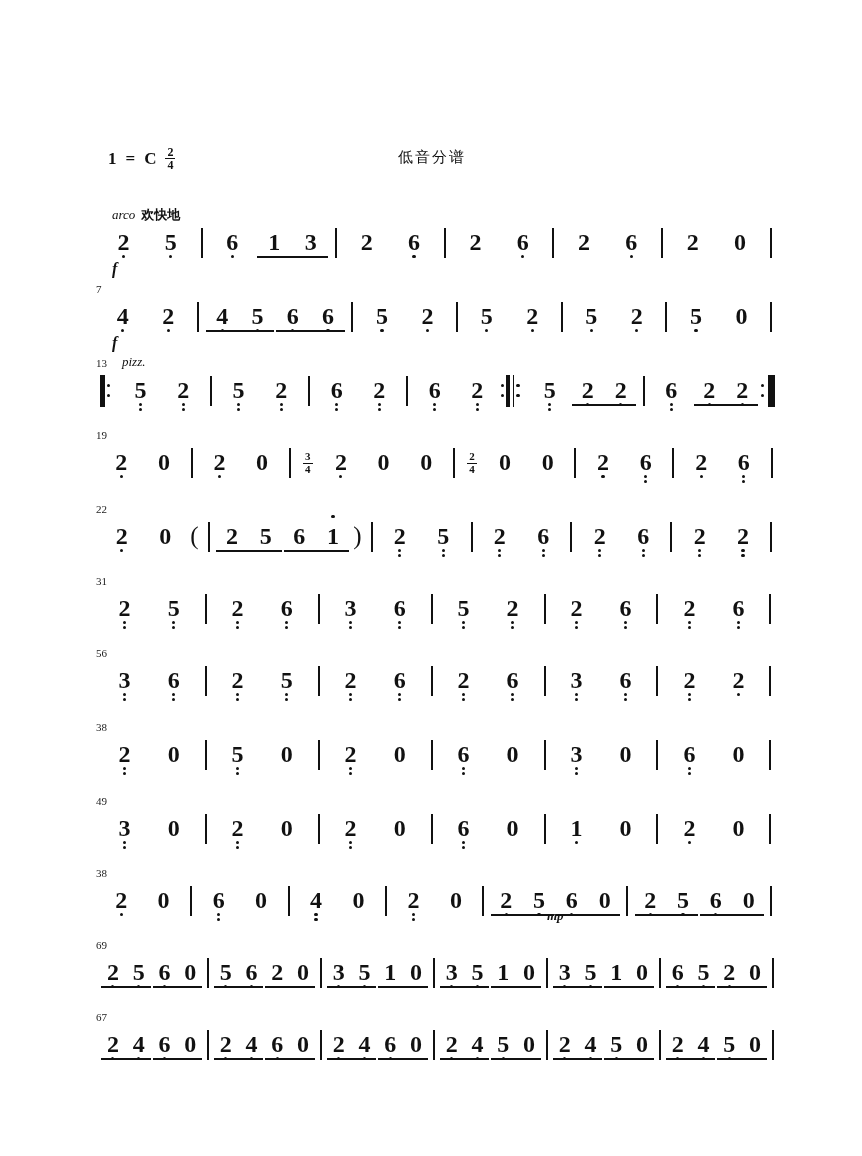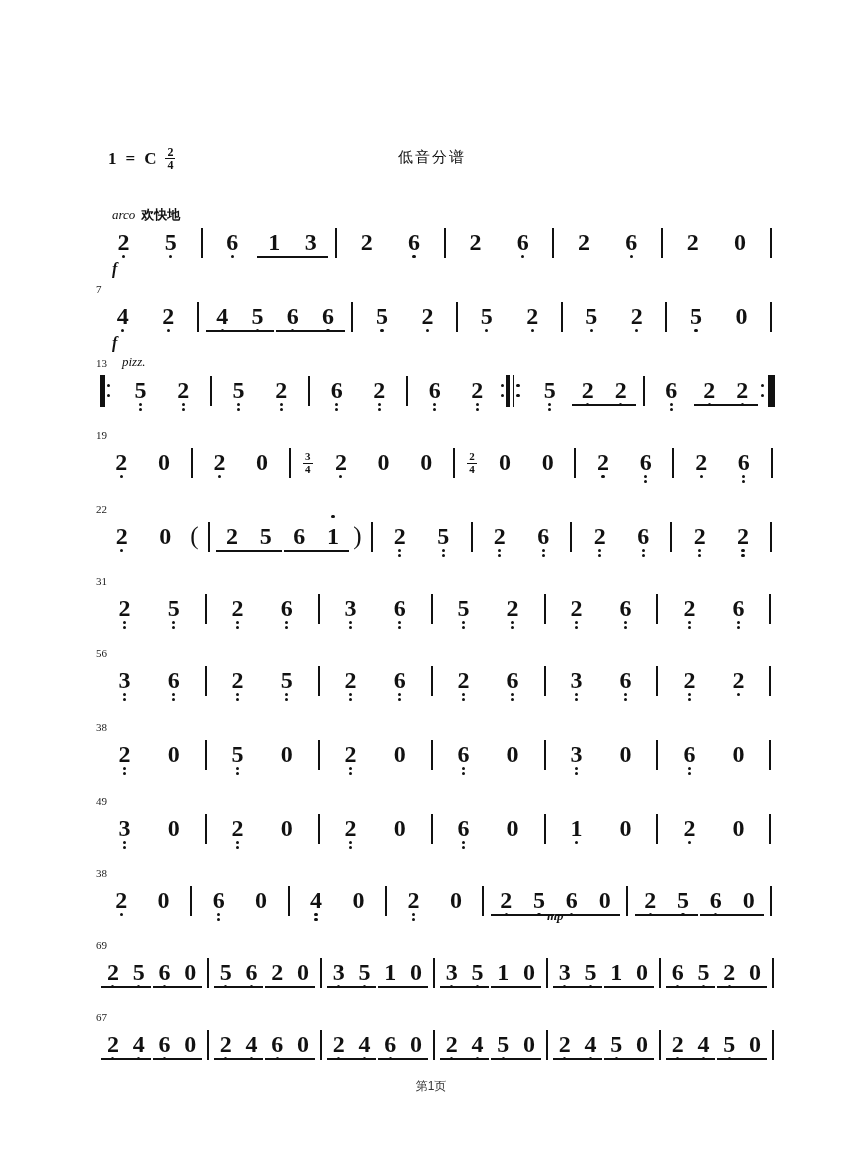--- a/index.html
+++ b/index.html
@@ -1325,14 +1325,13 @@
             </span>
             <span class="n" style="width: 25.7574px;">
               <span class="glyph">0</span>
             </span>
           </span>
           <span class="bar" style="margin-left: 3.98529px; margin-right: 3.98529px;"></span>
         </div>
       </div>
     </div>
 
-  <div class="footer">第1页</div>
 </div>
 
 </body></html>

